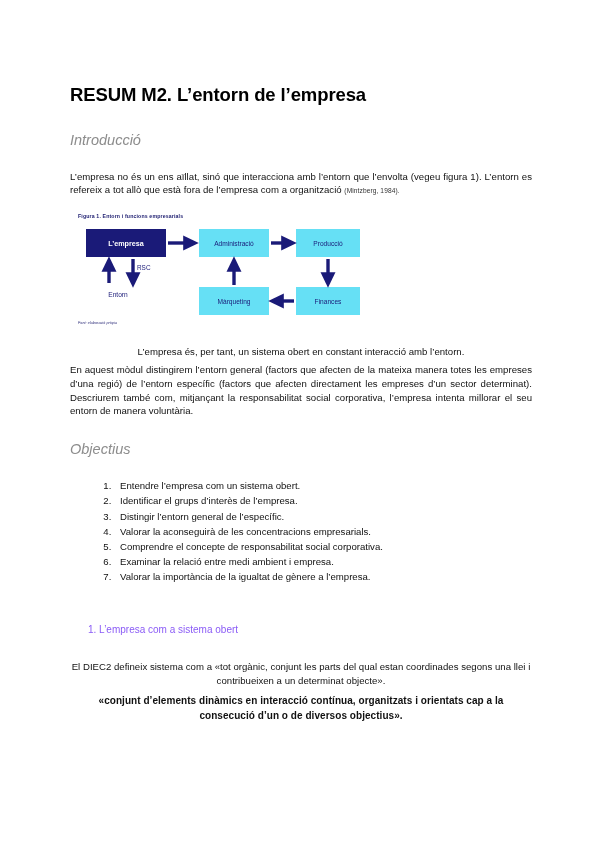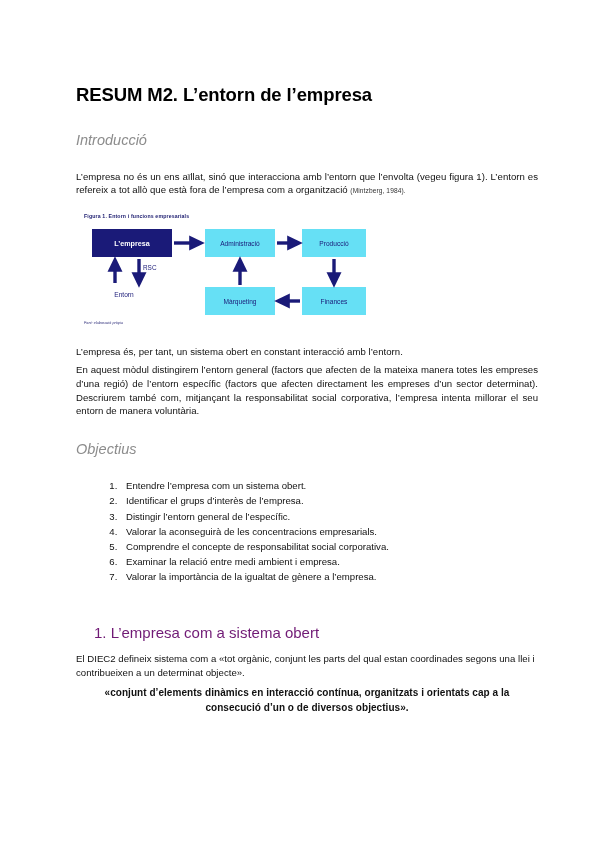--- a/index.html
+++ b/index.html
@@ -17,21 +17,21 @@
   }
   .page {
     position: absolute;
     left: 0; top: 0;
     width: 600px;
     height: 848px;
     background: #fff;
   }
   .content {
     position: absolute;
-    left: 76px;
+    left: 70px;
     top: 84px;
     width: 462px;
   }
 
   .doc-title {
     font-size: 18.5px;
     font-weight: bold;
     letter-spacing: -0.1px;
     color: #000;
     margin: 0 0 26px 0;
@@ -48,21 +48,21 @@
   }
 
   .para {
     font-size: 9.6px;
     line-height: 1.42;
     color: #111;
     margin: 0 0 5px 0;
     text-align: justify;
     letter-spacing: 0.02px;
   }
-  .para.nojust { text-align: left; }
+  .para.nojust { text-align: center; }
 
   .cite {
     font-size: 6.6px;
     color: #333;
     letter-spacing: 0.1px;
   }
 
   
   .figure {
     position: relative;
@@ -102,24 +102,24 @@
     line-height: 1.58;
     color: #111;
     list-style-position: outside;
   }
   .obj-list li {
     padding-left: 6px;
     margin: 0;
   }
 
   .sub-title {
-    font-size: 15px;
+    font-size: 10px;
     font-weight: normal;
-    color: #701a75;
-    margin: 40px 0 10px 18px;
+    color: #8b5cf6;
+    margin: 40px 0 24px 18px;
     line-height: 1.2;
   }
 
   .small-para {
     font-size: 10px;
     line-height: 1.5;
     color: #111;
     margin: 0;
     text-align: center;
     letter-spacing: 0.05px;

